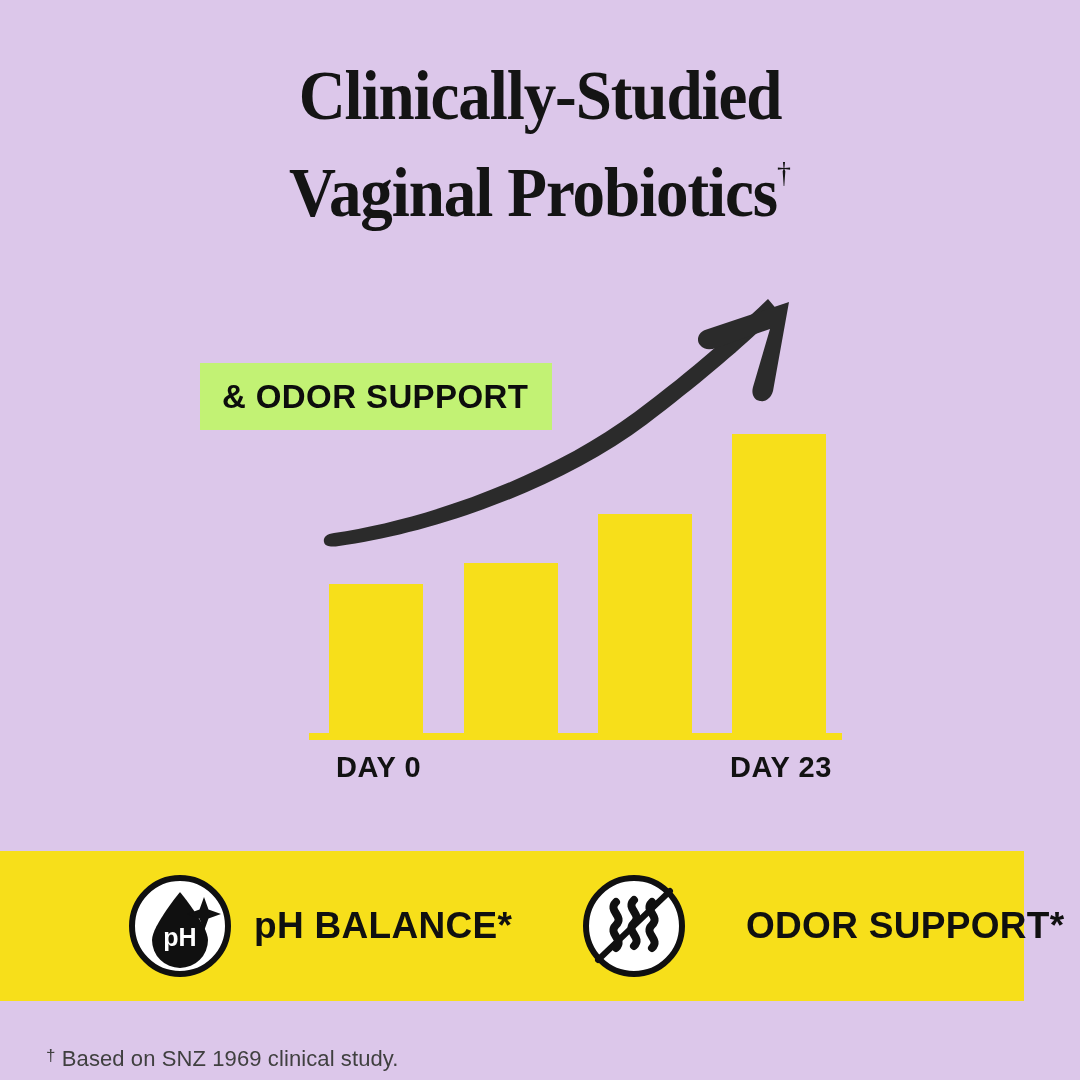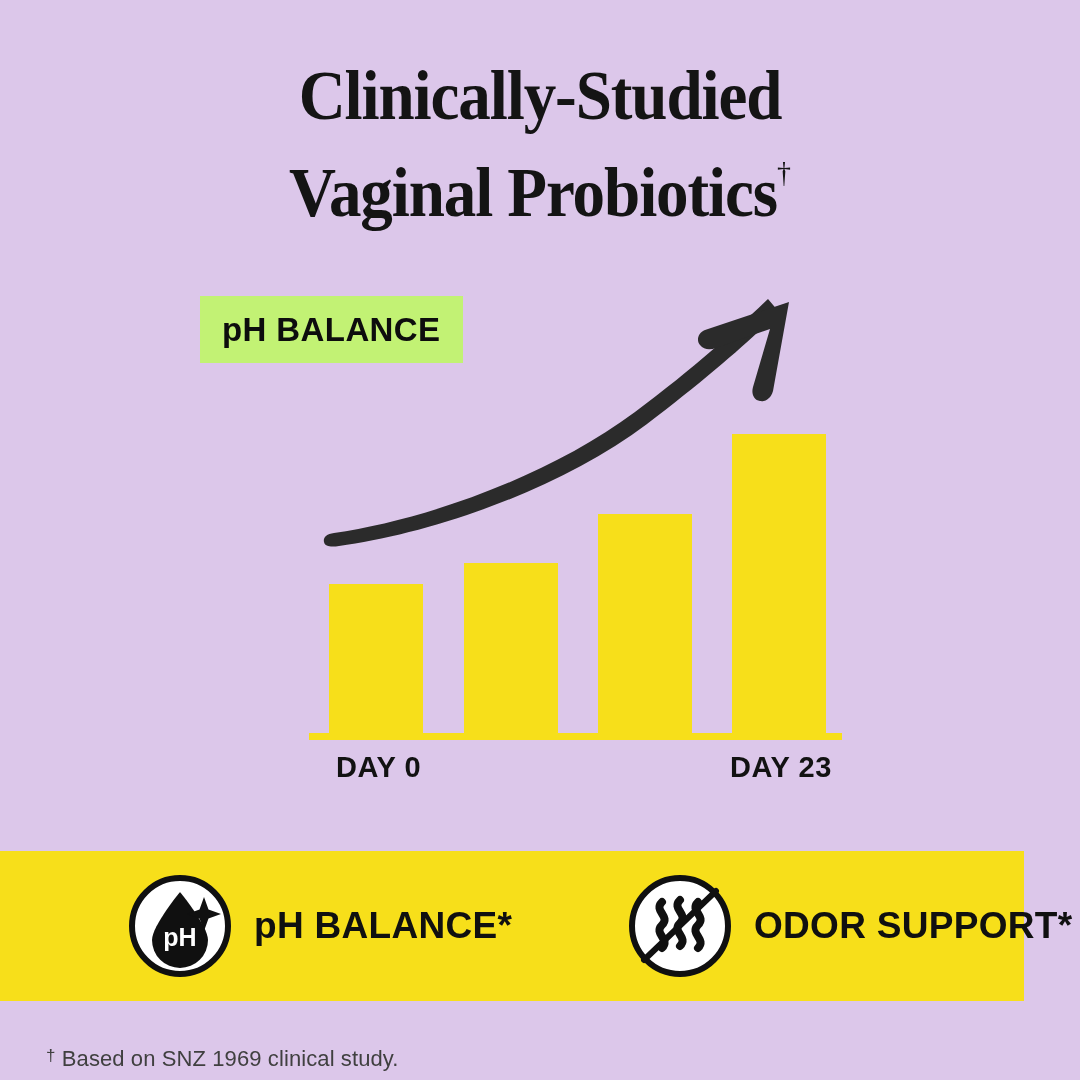--- a/index.html
+++ b/index.html
@@ -110,21 +110,21 @@
     background: #f7df1a;
   }
   .benefit {
     position: absolute;
     top: 0;
     height: 150px;
     display: flex;
     align-items: center;
   }
   #benefit-ph   { left: 128px; }
-  #benefit-odor { left: 628px; }
+  #benefit-odor { left: 582px; gap: 38px; }
   .benefit-icon {
     width: 104px;
     height: 104px;
     flex: 0 0 104px;
   }
   .benefit-label {
     margin-left: 22px;
     font-weight: 700;
     font-size: 37px;
     letter-spacing: 0.3px;
@@ -148,22 +148,22 @@
 </head>
 <body>
 
 <div id="canvas">
 
   <div id="headline">
     <span class="line">Clinically-Studied</span>
     <span class="line"><span>Vaginal Probiotics</span><span class="dagger">†</span></span>
   </div>
 
-  <div class="hl-row" id="hl-row-1">
-    <span>pH BALANCE</span>
+  <div class="hl-row" id="hl-row-2">
+    <span>&amp; ODOR SUPPORT</span>
   </div>
 
   <div id="chart">
 
     <div class="bar" style="left:292px; top:584px; width:94px; height:149px;"></div>
     <div class="bar" style="left:427px; top:563px; width:94px; height:170px;"></div>
     <div class="bar" style="left:561px; top:514px; width:94px; height:219px;"></div>
     <div class="bar" style="left:695px; top:434px; width:94px; height:299px;"></div>
 
     <div id="axis-line"></div>

